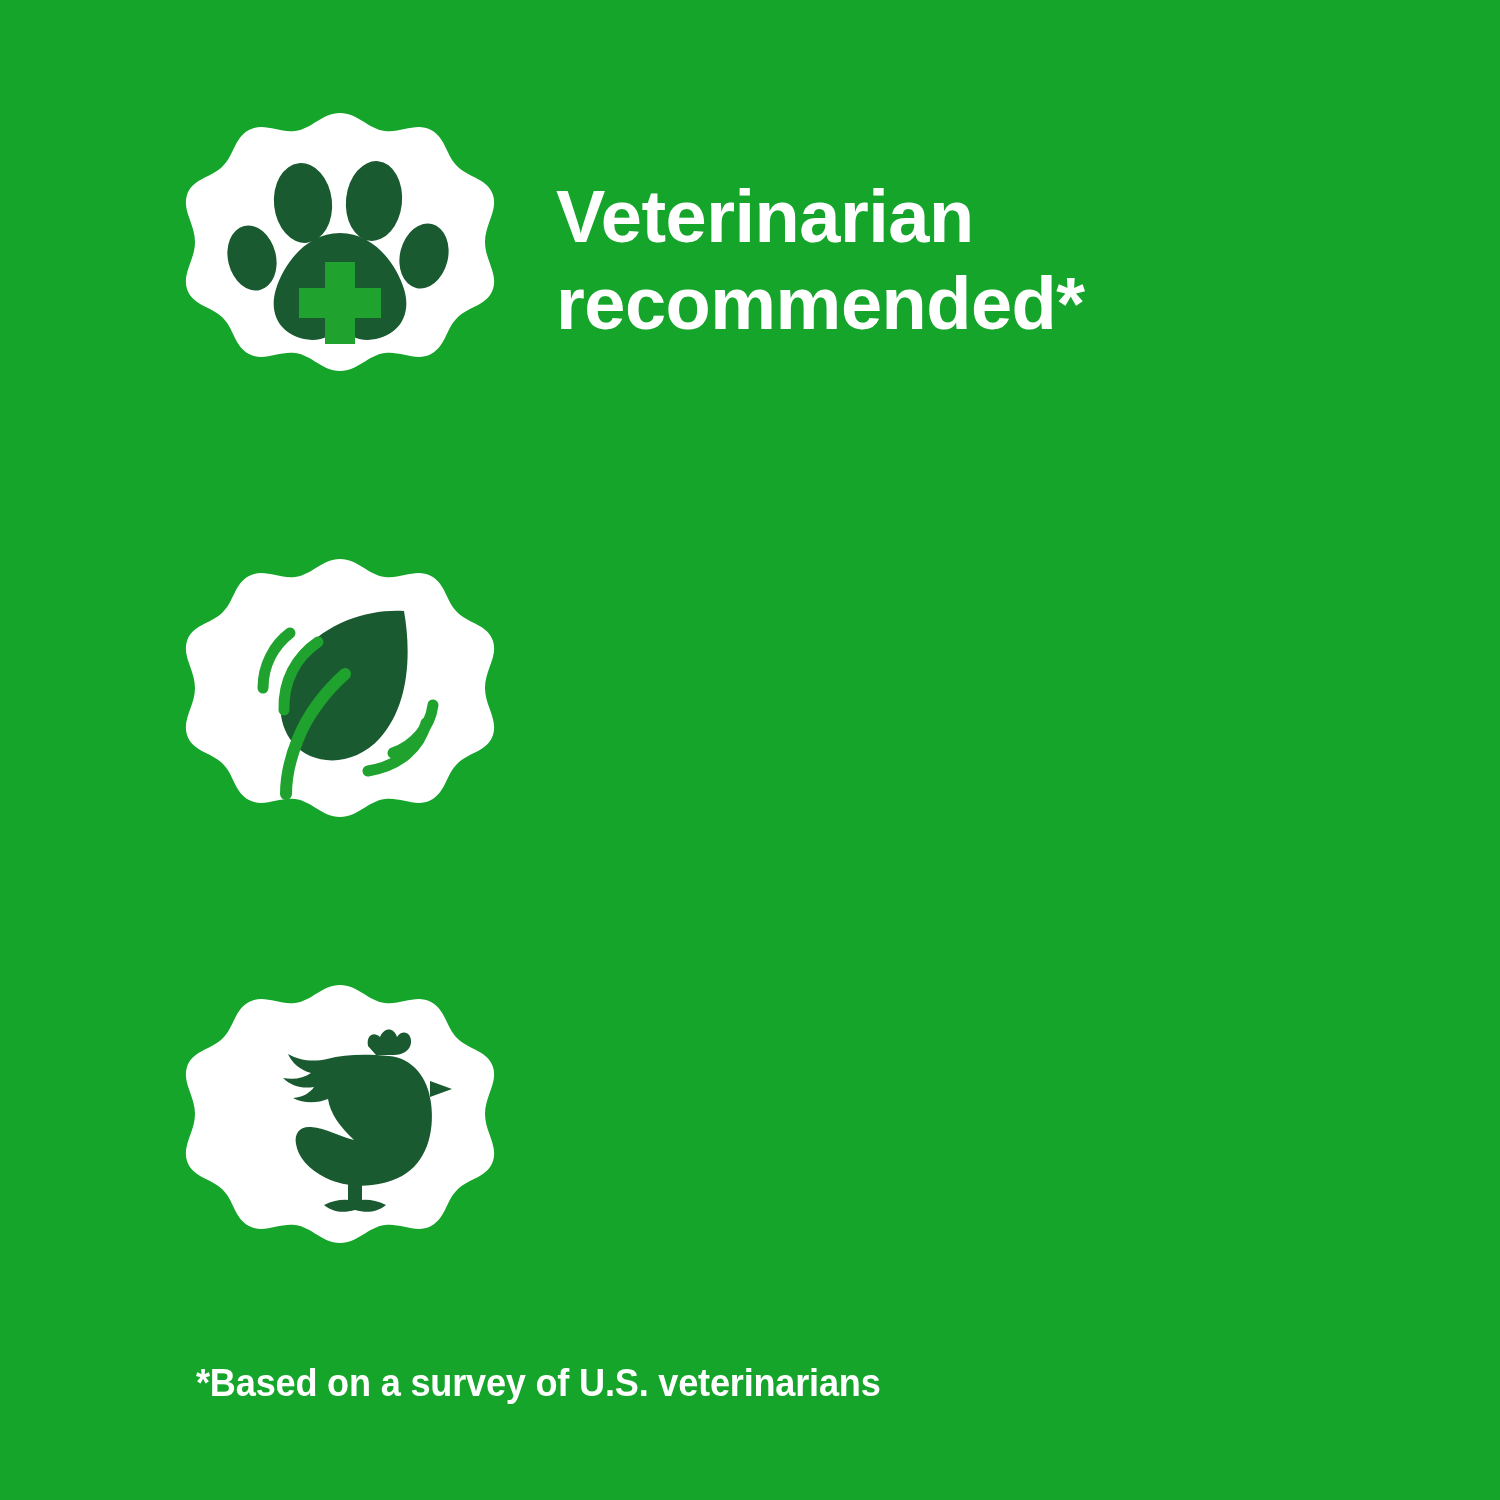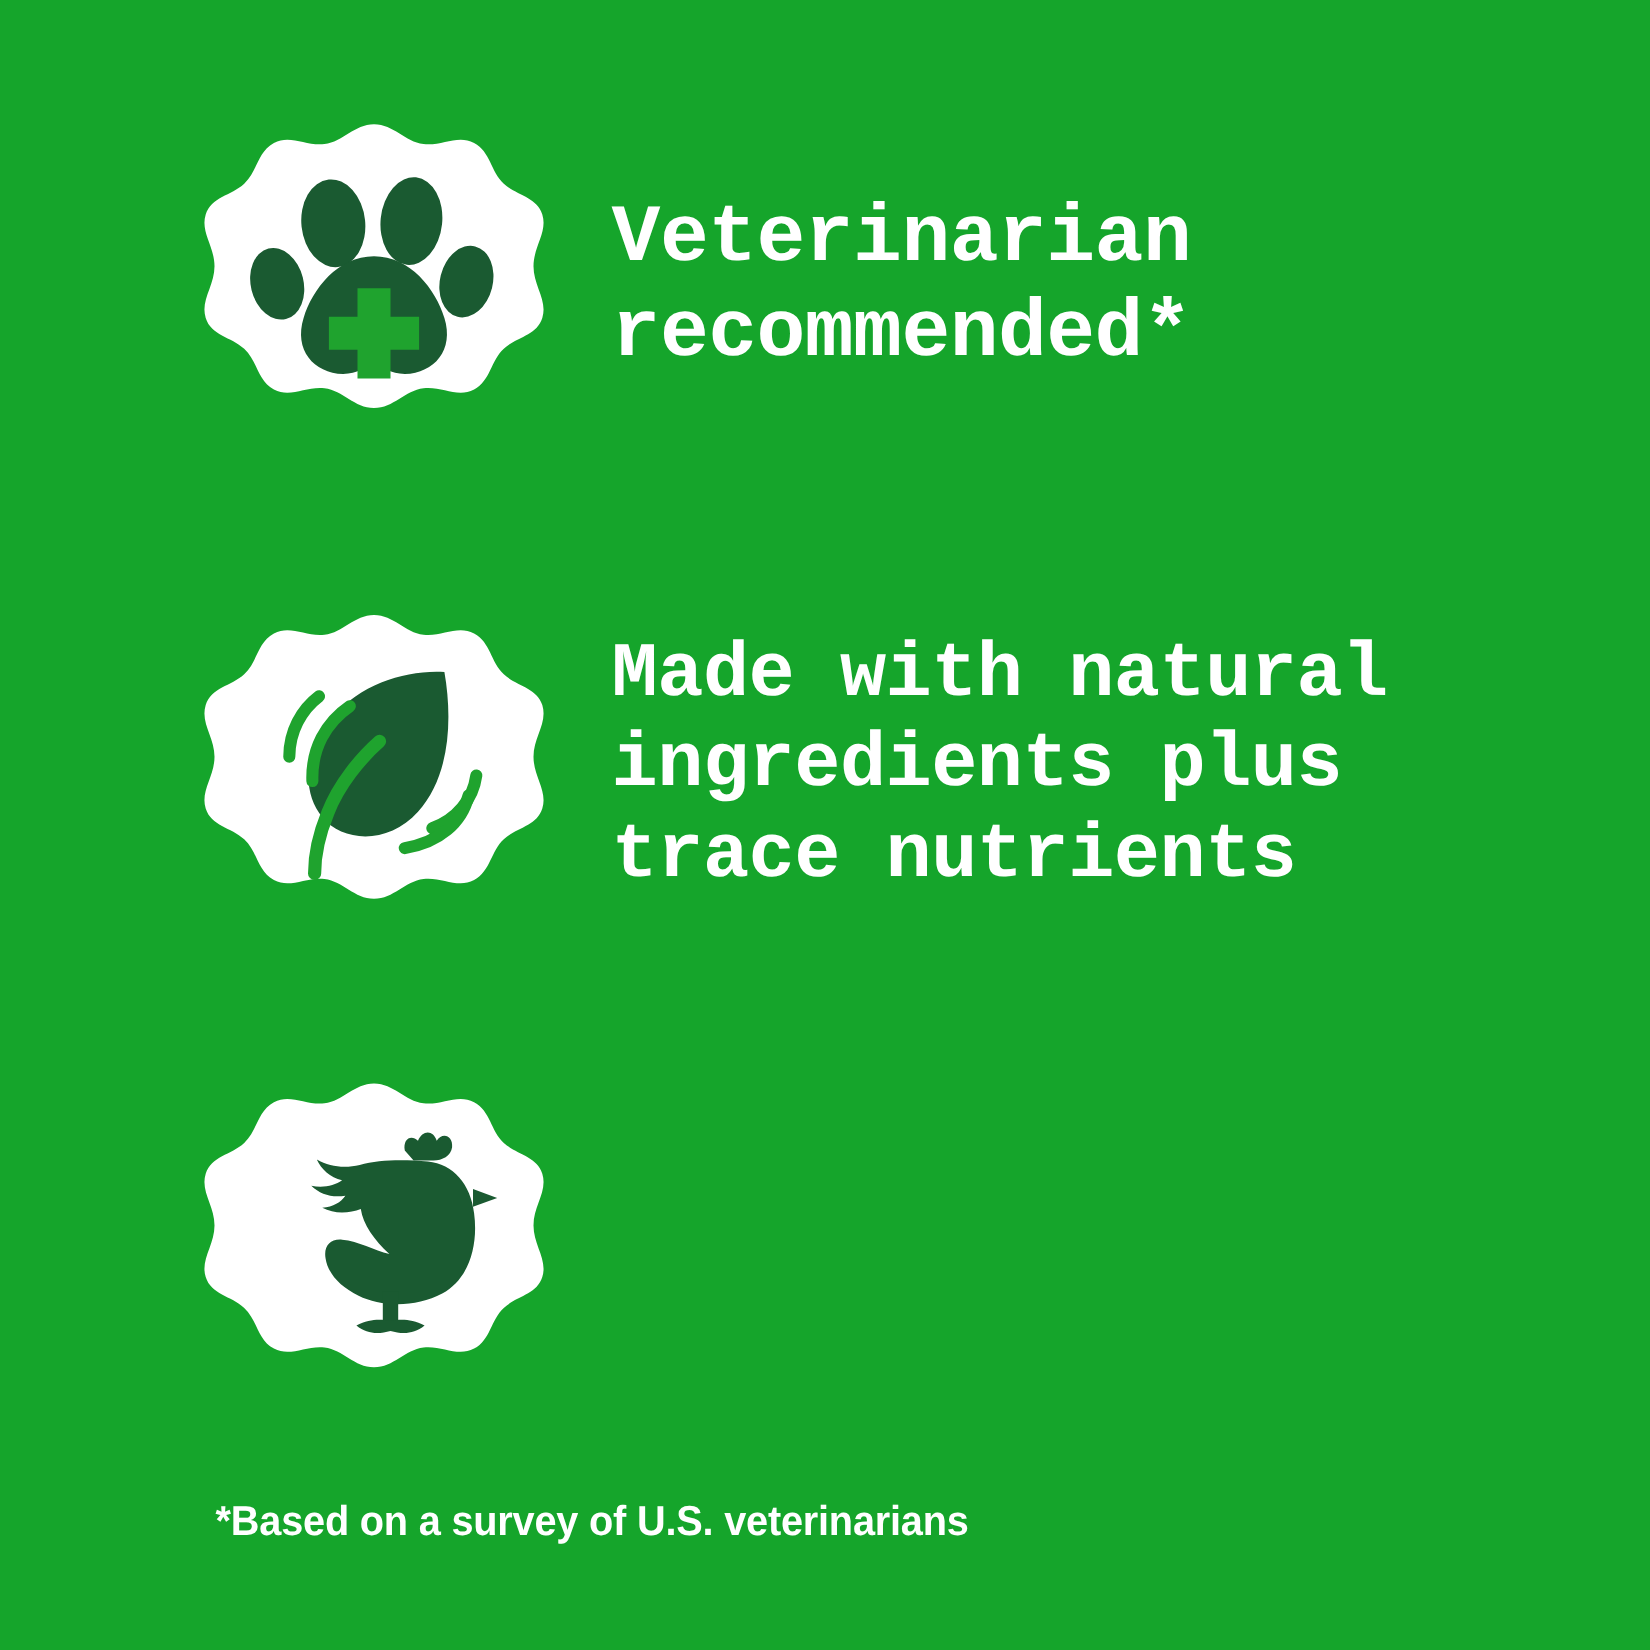--- a/index.html
+++ b/index.html
@@ -47,21 +47,21 @@
     display: block;
     width: 100%;
     height: 100%;
     overflow: visible;
   }
 
   .feature-text {
     flex: 1 1 auto;
     margin-left: 66px;
     color: #ffffff;
-    font-family: Liberation Mono, monospace;
+    font-family: Liberation Sans, sans-serif;
     font-weight: bold;
     font-size: 74px;
     line-height: 1.17;
     letter-spacing: -0.5px;
     white-space: pre-line;
     padding-right: 40px;
   }
 
   #row-1 .feature-text { font-size: 70px; line-height: 1.17; }
   #row-2 .feature-text { font-size: 74px; line-height: 1.17; }
@@ -166,23 +166,20 @@
                  C138 142 118 166 108 192
                  C99 214 96 233 96 247" fill="none" stroke="#1fa32e" stroke-width="12" stroke-linecap="round"></path>
 
         <path d="M73 141 C73 118 84 98 100 86" fill="none" stroke="#1fa32e" stroke-width="11" stroke-linecap="round"></path>
         <path d="M94 163 C93 134 106 110 128 95" fill="none" stroke="#1fa32e" stroke-width="11" stroke-linecap="round"></path>
 
         <path d="M203 206 C225 198 240 180 243 158" fill="none" stroke="#1fa32e" stroke-width="11" stroke-linecap="round"></path>
         <path d="M178 224 C209 219 230 201 236 176" fill="none" stroke="#1fa32e" stroke-width="11" stroke-linecap="round"></path>
       </svg>
     </div>
-    <div class="feature-text">Made with natural
-ingredients plus
-trace nutrients</div>
   </div>
 
   <div class="feature-row" id="row-2">
     <div class="badge-wrap">
       <svg viewBox="0 0 300 300">
         <path d="M150 8
                  C168 8 178 24 195 26
                  C212 28 226 17 241 25
                  C256 33 256 51 268 62
                  C280 73 298 74 303 90

